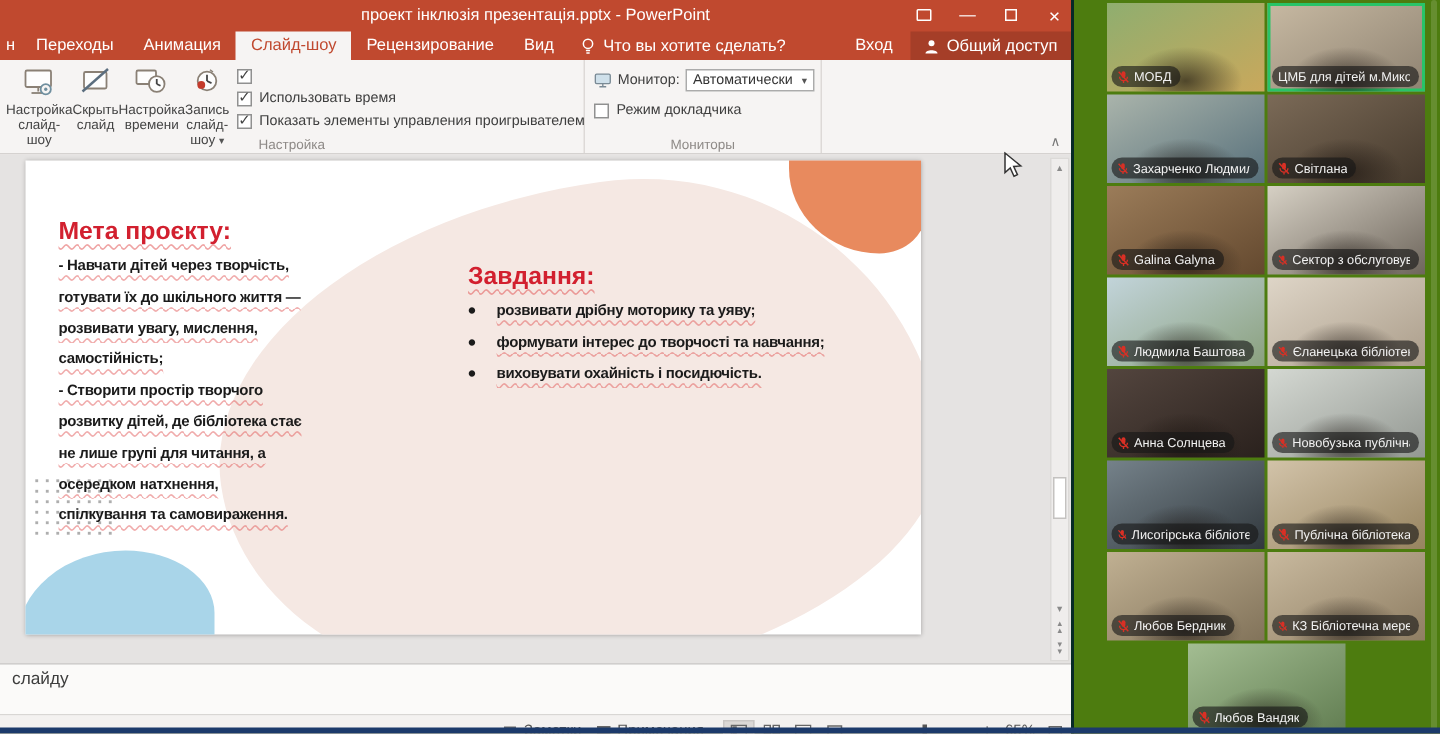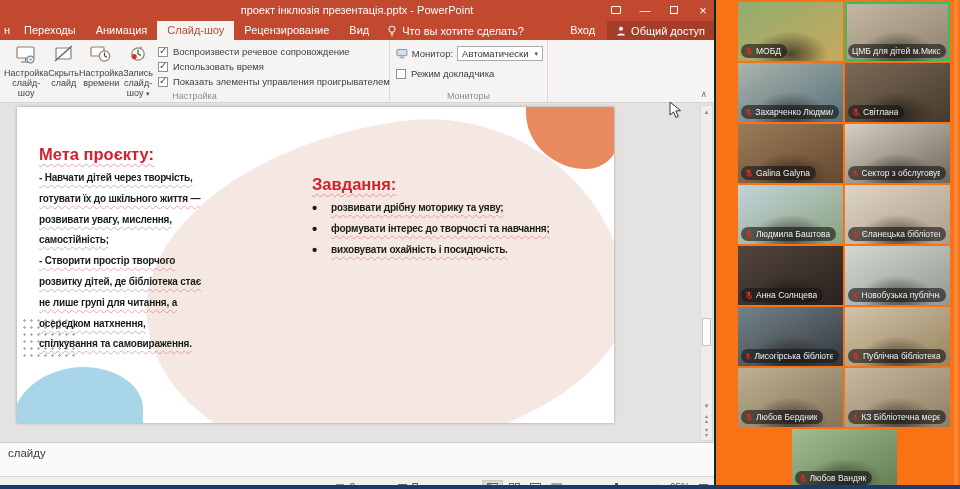--- a/index.html
+++ b/index.html
@@ -78,21 +78,21 @@
   .viewbtn.sel { background:#dbd8d6; border:1px solid #c9c6c4; }
   .slider { width:56px; height:1px; background:#9a9a9a; position:relative; }
   .sthumb { position:absolute; left:45%; top:-4px; width:3px; height:9px; background:#555; }
   .fitbox { width:9px; height:8px; border:1px solid #666; }
 
   .taskbar-strip { position:absolute; left:0; bottom:0; width:960px; height:4px; background:#1c3a6b; z-index:9; }
 
   .cursor { position:absolute; left:669px; top:101px; z-index:8; }
 
   
-  .meeting { position:absolute; left:714px; top:0; width:246px; height:489px; background:#f97316; border-left:2px solid #072a27; }
+  .meeting { position:absolute; left:714px; top:0; width:246px; height:489px; background:#4d7c0f; border-left:2px solid #072a27; }
   .tiles { position:absolute; left:22px; top:2px; width:212px; display:grid; grid-template-columns:105px 105px; gap:2px; grid-auto-rows:59px; }
   .tile { position:relative; overflow:hidden; background:#444; }
   .tile:last-child { grid-column:1 / -1; justify-self:center; width:105px; }
   .tile.active { outline:2px solid #28c468; outline-offset:-2px; z-index:2; }
   .vignette { position:absolute; inset:0; background:radial-gradient(58% 62% at 50% 88%, rgba(24,17,13,0.65), rgba(24,17,13,0) 62%); }
   .nameplate { position:absolute; left:3px; bottom:3px; max-width:98px; display:flex; align-items:center; gap:3px;
                background:rgba(22,22,22,0.62); border-radius:8px; padding:2px 6px 2px 4px; }
   .pname { font-size:8.5px; color:#f2f2f2; white-space:nowrap; overflow:hidden; }
   .meet-scroll { position:absolute; right:2px; top:0; width:4px; height:489px; background:rgba(255,255,255,0.14); border-radius:2px; }
 </style>
@@ -192,21 +192,20 @@
                 <line x1="14" y1="2.5" x2="16" y2="4" stroke="#8a8075" stroke-width="1"></line>
               </svg>
           </span>
           <span>Запись слайд-шоу</span>
           <span class="caret">▾</span>
         </div>
         <div class="checks">
 
         <label class="checkrow checked">
             <span class="cbox"></span>
-            <span>Воспроизвести речевое сопровождение</span>
           </label>
             <label class="checkrow checked">
             <span class="cbox"></span>
             <span>Использовать время</span>
           </label>
             <label class="checkrow checked">
             <span class="cbox"></span>
             <span>Показать элементы управления проигрывателем</span>
           </label>
           </div>

